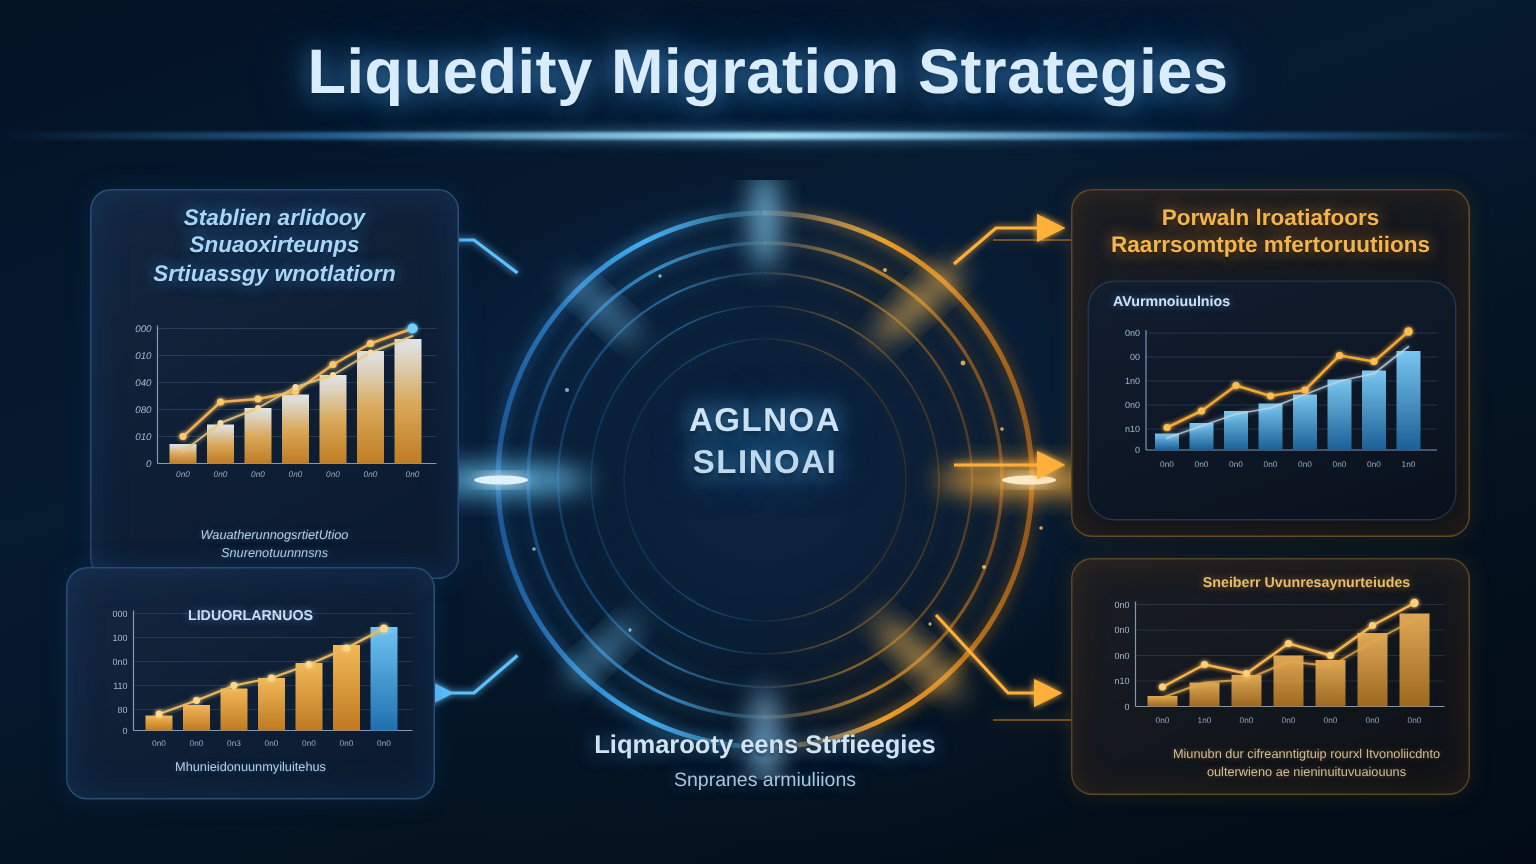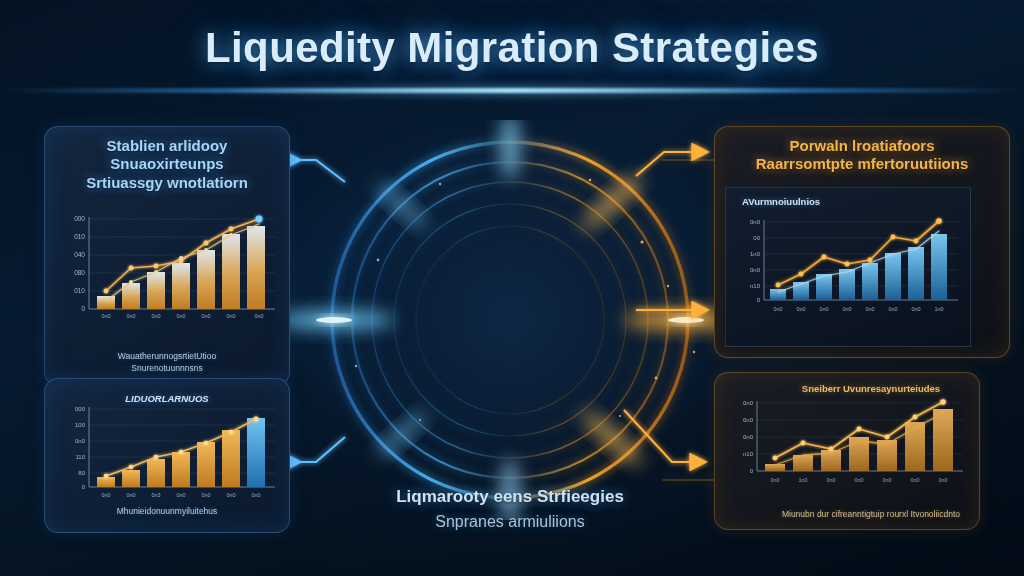--- a/index.html
+++ b/index.html
@@ -40,21 +40,21 @@
     background:linear-gradient(150deg,#14263f 0%,#0e1e34 55%,#0b1a2d 100%);
     border:1px solid rgba(86,150,215,.38);
     box-shadow:0 0 24px rgba(25,80,150,.30) inset, 0 0 16px rgba(20,70,130,.25);
   }
   .panel-right {
     background:linear-gradient(150deg,#1a1d24 0%,#12161d 55%,#0d1117 100%);
     border:1px solid rgba(198,140,52,.42);
     box-shadow:0 0 22px rgba(120,70,15,.28) inset, 0 0 14px rgba(150,95,25,.20);
   }
   .card {
-    position:absolute; border-radius:0;
+    position:absolute; border-radius:18px;
     background:linear-gradient(160deg,#121d2e 0%,#0d1624 60%,#0a111d 100%);
     border:1px solid rgba(120,150,190,.22);
   }
   .card-amber { border:1px solid rgba(190,140,60,.40); }
 
   .panel-heading {
     position:absolute; width:100%; text-align:center;
     font-weight:bold; line-height:1.22;
   }
   .heading-blue {
@@ -93,21 +93,21 @@
 
   #bottom-caption {
     position:absolute; left:290px; top:484px; width:440px; text-align:center;
     line-height:1.5;
   }
   #bottom-caption .bc1 {
     font-size:17px; font-weight:bold; color:#cfe3f4;
     text-shadow:0 0 12px rgba(90,180,250,.7), 0 1px 3px rgba(0,0,0,.8);
   }
   #bottom-caption .bc2 {
-    font-size:16px; color:#a9c4dc;
+    font-size:13px; color:#a9c4dc;
     text-shadow:0 0 9px rgba(70,150,220,.6), 0 1px 2px rgba(0,0,0,.8);
   }
 </style>
 </head>
 <body>
 
 <div id="stage">
 
   <div id="title-wrap">
     <div id="title">Liquedity Migration Strategies</div>
@@ -189,20 +189,24 @@
           <circle cx="404" cy="232" r="1.2"></circle>
       </g>
       <g fill="#9fe0ff" opacity="0.75">
         <circle cx="88" cy="140" r="1.4"></circle>
           <circle cx="66" cy="246" r="1.2"></circle>
         <circle cx="130" cy="300" r="1.1"></circle>
           <circle cx="150" cy="64" r="1.2"></circle>
       </g>
     </svg>
 
+    <div id="hub-label">
+      <div class="l1">AGLNOA</div>
+      <div class="l2">SLINOAI</div>
+    </div>
   </div>
 
   <svg style="position:absolute;left:0;top:0;width:1024px;height:576px;pointer-events:none">
     <defs>
       <filter id="aglow" x="-50%" y="-50%" width="200%" height="200%">
         <feGaussianBlur stdDeviation="2.5" result="g"></feGaussianBlur>
         <feMerge>
             <feMergeNode in="g"></feMergeNode>
             <feMergeNode in="SourceGraphic"></feMergeNode>
           </feMerge>
@@ -216,21 +220,21 @@
     </defs>
     <g filter="url(#aglow)" fill="none" stroke-width="2.1">
       <path d="M345 182 L316 160 L288 160" stroke="#5fc0ff" marker-end="url(#arrL)"></path>
       <path d="M345 437 L316 462 L288 462" stroke="#5fc0ff" marker-end="url(#arrL)"></path>
       <path d="M636 176 L664 152 L706 152" stroke="#ffb03a" marker-end="url(#arrR)"></path>
       <path d="M636 310 L664 310 L706 310" stroke="#ffb03a" marker-end="url(#arrR)"></path>
       <path d="M624 410 L672 462 L704 462" stroke="#ffb03a" marker-end="url(#arrR)"></path>
     </g>
   </svg>
 
-  <div class="panel panel-left" style="left:44px;top:126px;width:246px;height:260px;">
+  <div class="panel panel-left" style="left:60px;top:126px;width:246px;height:260px;font-style:italic;">
     <div class="panel-heading heading-blue" style="top:10px;">
       <div>Stablien arlidooy</div>
       <div>Snuaoxirteunps</div>
       <div>Srtiuassgy wnotlatiorn</div>
     </div>
 
     <svg class="chart" style="left:8px;top:80px;" width="230" height="118" viewBox="0 0 230 118">
       <defs>
         <linearGradient id="ltBar" x1="0" y1="1" x2="0" y2="0">
           <stop offset="0%" stop-color="#c07c22"></stop>
@@ -302,21 +306,21 @@
       </g>
     </svg>
 
     <div class="caption" style="bottom:10px;">
       <div>WauatherunnogsrtietUtioo</div>
       <div>Snurenotuunnnsns</div>
     </div>
   </div>
 
   <div class="panel panel-left" style="left:44px;top:378px;width:246px;height:155px;">
-    <div class="card-title card-title-blue" style="top:14px;font-style:italic;">LIDUORLARNUOS</div>
+    <div class="card-title card-title-blue" style="top:26px;">LIDUORLARNUOS</div>
 
     <svg class="chart" style="left:10px;top:12px;" width="228" height="112" viewBox="0 0 228 112">
       <defs>
         <linearGradient id="lbBar" x1="0" y1="1" x2="0" y2="0">
           <stop offset="0%" stop-color="#bf7a21"></stop>
             <stop offset="100%" stop-color="#f0b858"></stop>
         </linearGradient>
         <linearGradient id="lbBarB" x1="0" y1="1" x2="0" y2="0">
           <stop offset="0%" stop-color="#1f6fae"></stop>
             <stop offset="100%" stop-color="#6ec4f2"></stop>
@@ -373,21 +377,21 @@
         <text x="126" y="106">0n0</text>
           <text x="151" y="106">0n0</text>
           <text x="176" y="106">0n0</text>
         <text x="201" y="106">0n0</text>
       </g>
     </svg>
 
     <div class="caption" style="bottom:14px;">Mhunieidonuunmyiluitehus</div>
   </div>
 
-  <div class="panel panel-right" style="left:714px;top:126px;width:296px;height:232px;">
+  <div class="panel panel-right" style="left:714px;top:126px;width:266px;height:232px;">
     <div class="panel-heading heading-amber" style="top:10px;">
       <div>Porwaln lroatiafoors</div>
       <div>Raarrsomtpte mfertoruutiions</div>
     </div>
 
     <div class="card" style="left:10px;top:60px;width:246px;height:160px;">
       <div class="card-title card-title-blue" style="top:8px;text-align:left;padding-left:16px;">AVurmnoiuulnios</div>
 
       <svg class="chart" style="left:4px;top:18px;" width="238" height="112" viewBox="0 0 238 112">
         <defs>
@@ -519,20 +523,21 @@
           <text x="108" y="93">0n0</text>
         <text x="136" y="93">0n0</text>
           <text x="164" y="93">0n0</text>
           <text x="192" y="93">0n0</text>
         <text x="220" y="93">0n0</text>
       </g>
     </svg>
 
     <div class="caption caption-amber" style="bottom:8px;">
       <div>Miunubn dur cifreanntigtuip rourxl Itvonoliicdnto</div>
+      <div>oulterwieno ae nieninuituvuaiouuns</div>
     </div>
   </div>
 
   <div id="bottom-caption">
     <div class="bc1">Liqmarooty eens Strfieegies</div>
     <div class="bc2">Snpranes armiuliions</div>
   </div>
 
 </div>
 

